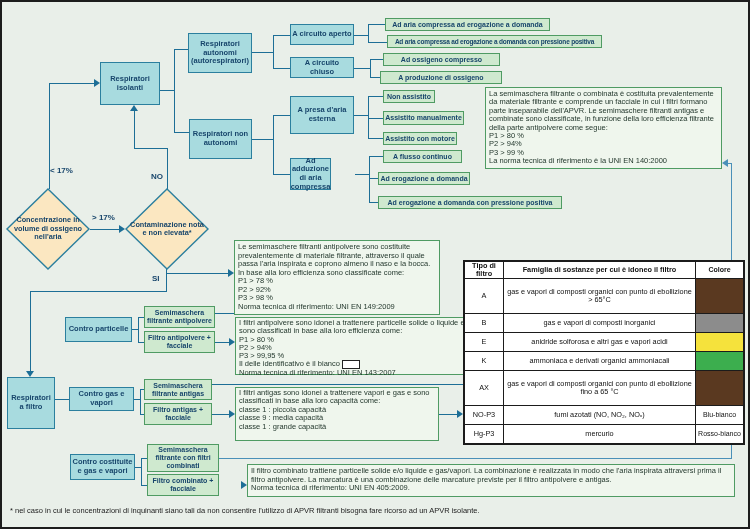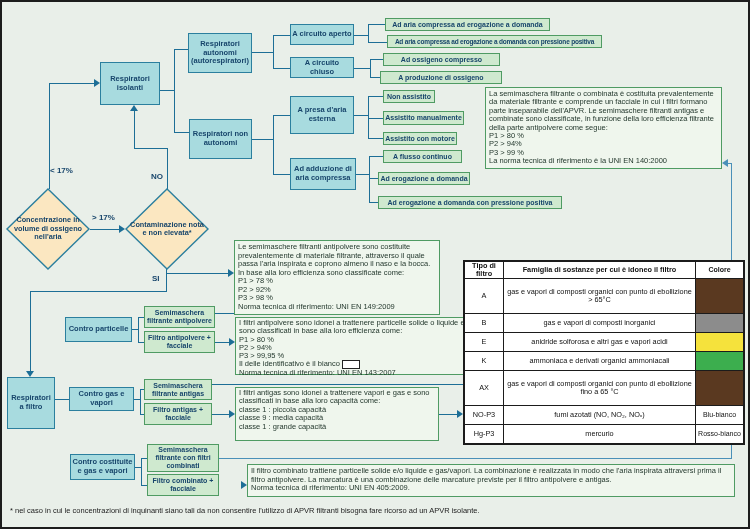--- a/index.html
+++ b/index.html
@@ -140,21 +140,21 @@
   <div class="lbl" style="left:90px;top:211px">&gt; 17%</div>
   <div class="lbl" style="left:149px;top:170px">NO</div>
   <div class="lbl" style="left:150px;top:272px">SI</div>
 
   <div class="bt" style="left:98px;top:60px;width:60px;height:43px">Respiratori isolanti</div>
   <div class="bt" style="left:186px;top:31px;width:64px;height:40px">Respiratori autonomi (autorespiratori)</div>
   <div class="bt" style="left:187px;top:117px;width:63px;height:40px">Respiratori non autonomi</div>
   <div class="bt" style="left:288px;top:22px;width:64px;height:21px">A circuito aperto</div>
   <div class="bt" style="left:288px;top:55px;width:64px;height:21px">A circuito chiuso</div>
   <div class="bt" style="left:288px;top:94px;width:64px;height:38px">A presa d'aria esterna</div>
-  <div class="bt" style="left:288px;top:156px;width:66px;height:32px">Ad adduzione di aria compressa</div>
+  <div class="bt" style="left:288px;top:156px;width:41px;height:32px">Ad adduzione di aria compressa</div>
   <div class="bt" style="left:5px;top:375px;width:48px;height:52px">Respiratori a filtro</div>
   <div class="bt" style="left:63px;top:315px;width:67px;height:25px">Contro particelle</div>
   <div class="bt" style="left:67px;top:385px;width:65px;height:24px">Contro gas e vapori</div>
   <div class="bt" style="left:68px;top:452px;width:65px;height:26px">Contro costituite e gas e vapori</div>
 
   <div class="bg2" style="left:383px;top:16px;width:165px;height:13px">Ad aria compressa ad erogazione a domanda</div>
   <div class="bg2 tiny" style="left:385px;top:33px;width:215px;height:13px">Ad aria compressa ad erogazione a domanda con pressione positiva</div>
   <div class="bg2" style="left:381px;top:51px;width:117px;height:13px">Ad ossigeno compresso</div>
   <div class="bg2" style="left:378px;top:69px;width:122px;height:13px">A produzione di ossigeno</div>
   <div class="bg2" style="left:381px;top:88px;width:52px;height:13px">Non assistito</div>

